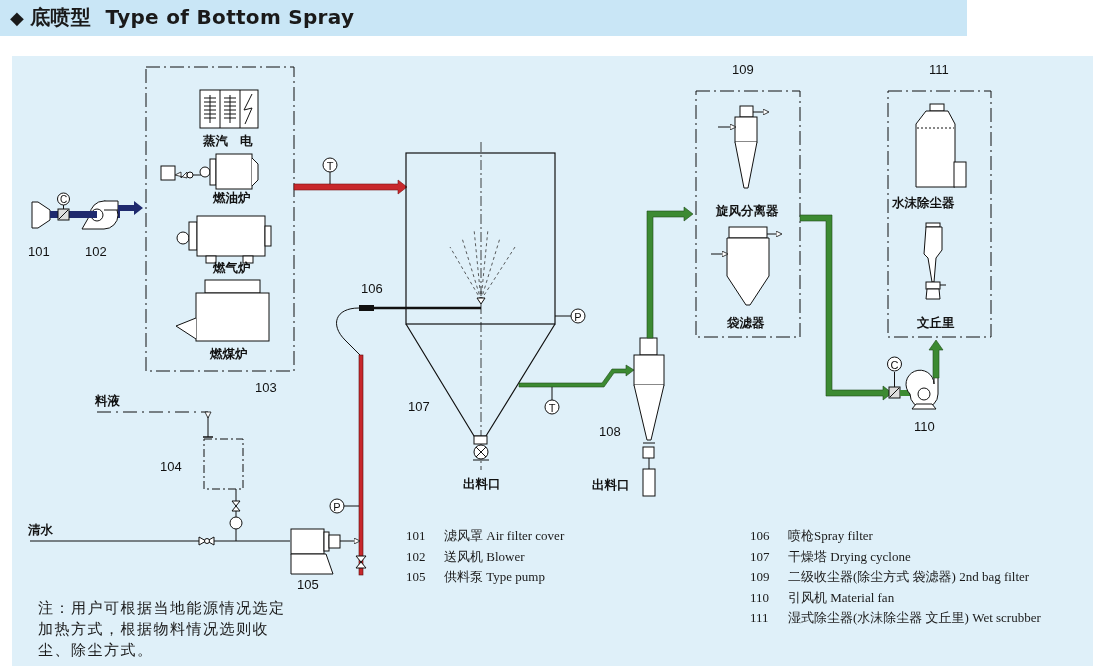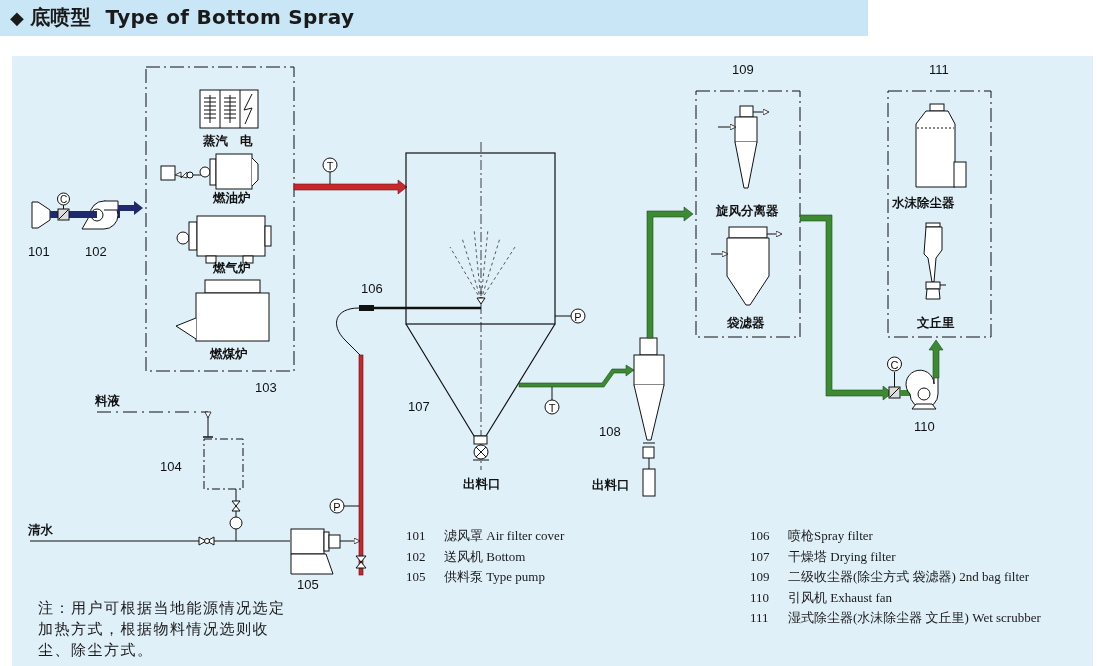--- a/index.html
+++ b/index.html
@@ -1,18 +1,18 @@
 <!DOCTYPE html>
 <html><head>
 <meta charset="utf-8">
 <style>
   html, body { margin:0; padding:0; }
   body { width:1097px; height:666px; background:#ffffff; position:relative; overflow:hidden;
          font-family:"DejaVu Sans", "Liberation Sans", sans-serif; }
-  .titlebar { position:absolute; left:0; top:0; width:868px; height:36px; background:#c9e6f6; }
+  .titlebar { position:absolute; left:0; top:0; width:967px; height:36px; background:#c9e6f6; }
   .title { position:absolute; left:10px; top:4px; font-size:20px; font-weight:bold; color:#1a1a1a;
            font-family:"DejaVu Sans", sans-serif; letter-spacing:0.3px; }
   .title .diamond { font-size:18px; margin-right:6px; }
   .panel { position:absolute; left:12px; top:56px; width:1081px; height:610px; background:#dff0f9; }
   svg { position:absolute; left:0; top:0; }
   .lbl { font-family:"Liberation Sans", sans-serif; font-size:13px; fill:#111; }
   .cn  { font-family:"DejaVu Sans", sans-serif; font-size:12.5px; fill:#111; font-weight:bold; }
   .legend { position:absolute; font-family:Liberation Serif, serif; font-size:13px; color:#1a1a1a; }
   .legend .row { height:20.6px; white-space:nowrap; }
   .legend .num { display:inline-block; width:38px; }
@@ -258,25 +258,25 @@
     <path d="M926,227 L942,227 L942,250 L936,258 L934,282 L932,282 L928,258 L924,254 Z" fill="#fff" stroke="#111"></path>
     <rect x="926" y="282" width="14" height="7" fill="#fff" stroke="#111"></rect>
     <line x1="940" y1="285" x2="946" y2="285" stroke="#111"></line>
     <path d="M927,289 L939,289 L940,299 L926,299 Z" fill="#fff" stroke="#111"></path>
   </g>
   <text x="917" y="327" class="cn">文丘里</text>
 </svg>
 
 <div class="legend" style="left:406px; top:527px;">
   <div class="row"><span class="num">101</span><span>滤风罩 Air filter cover</span></div>
-  <div class="row"><span class="num">102</span><span>送风机 Bottom</span></div>
+  <div class="row"><span class="num">102</span><span>送风机 Blower</span></div>
   <div class="row"><span class="num">105</span><span>供料泵 Type pump</span></div>
 </div>
 
 <div class="legend" style="left:750px; top:527px;">
   <div class="row"><span class="num">106</span><span>喷枪Spray filter</span></div>
-  <div class="row"><span class="num">107</span><span>干燥塔 Drying filter</span></div>
+  <div class="row"><span class="num">107</span><span>干燥塔 Drying cyclone</span></div>
   <div class="row"><span class="num">109</span><span>二级收尘器(除尘方式 袋滤器) 2nd bag filter</span></div>
-  <div class="row"><span class="num">110</span><span>引风机 Exhaust fan</span></div>
+  <div class="row"><span class="num">110</span><span>引风机 Material fan</span></div>
   <div class="row"><span class="num">111</span><span>湿式除尘器(水沫除尘器 文丘里) Wet scrubber</span></div>
 </div>
 
 <div class="note">注：用户可根据当地能源情况选定加热方式，根据物料情况选则收尘、除尘方式。</div>
 
 </body></html>

